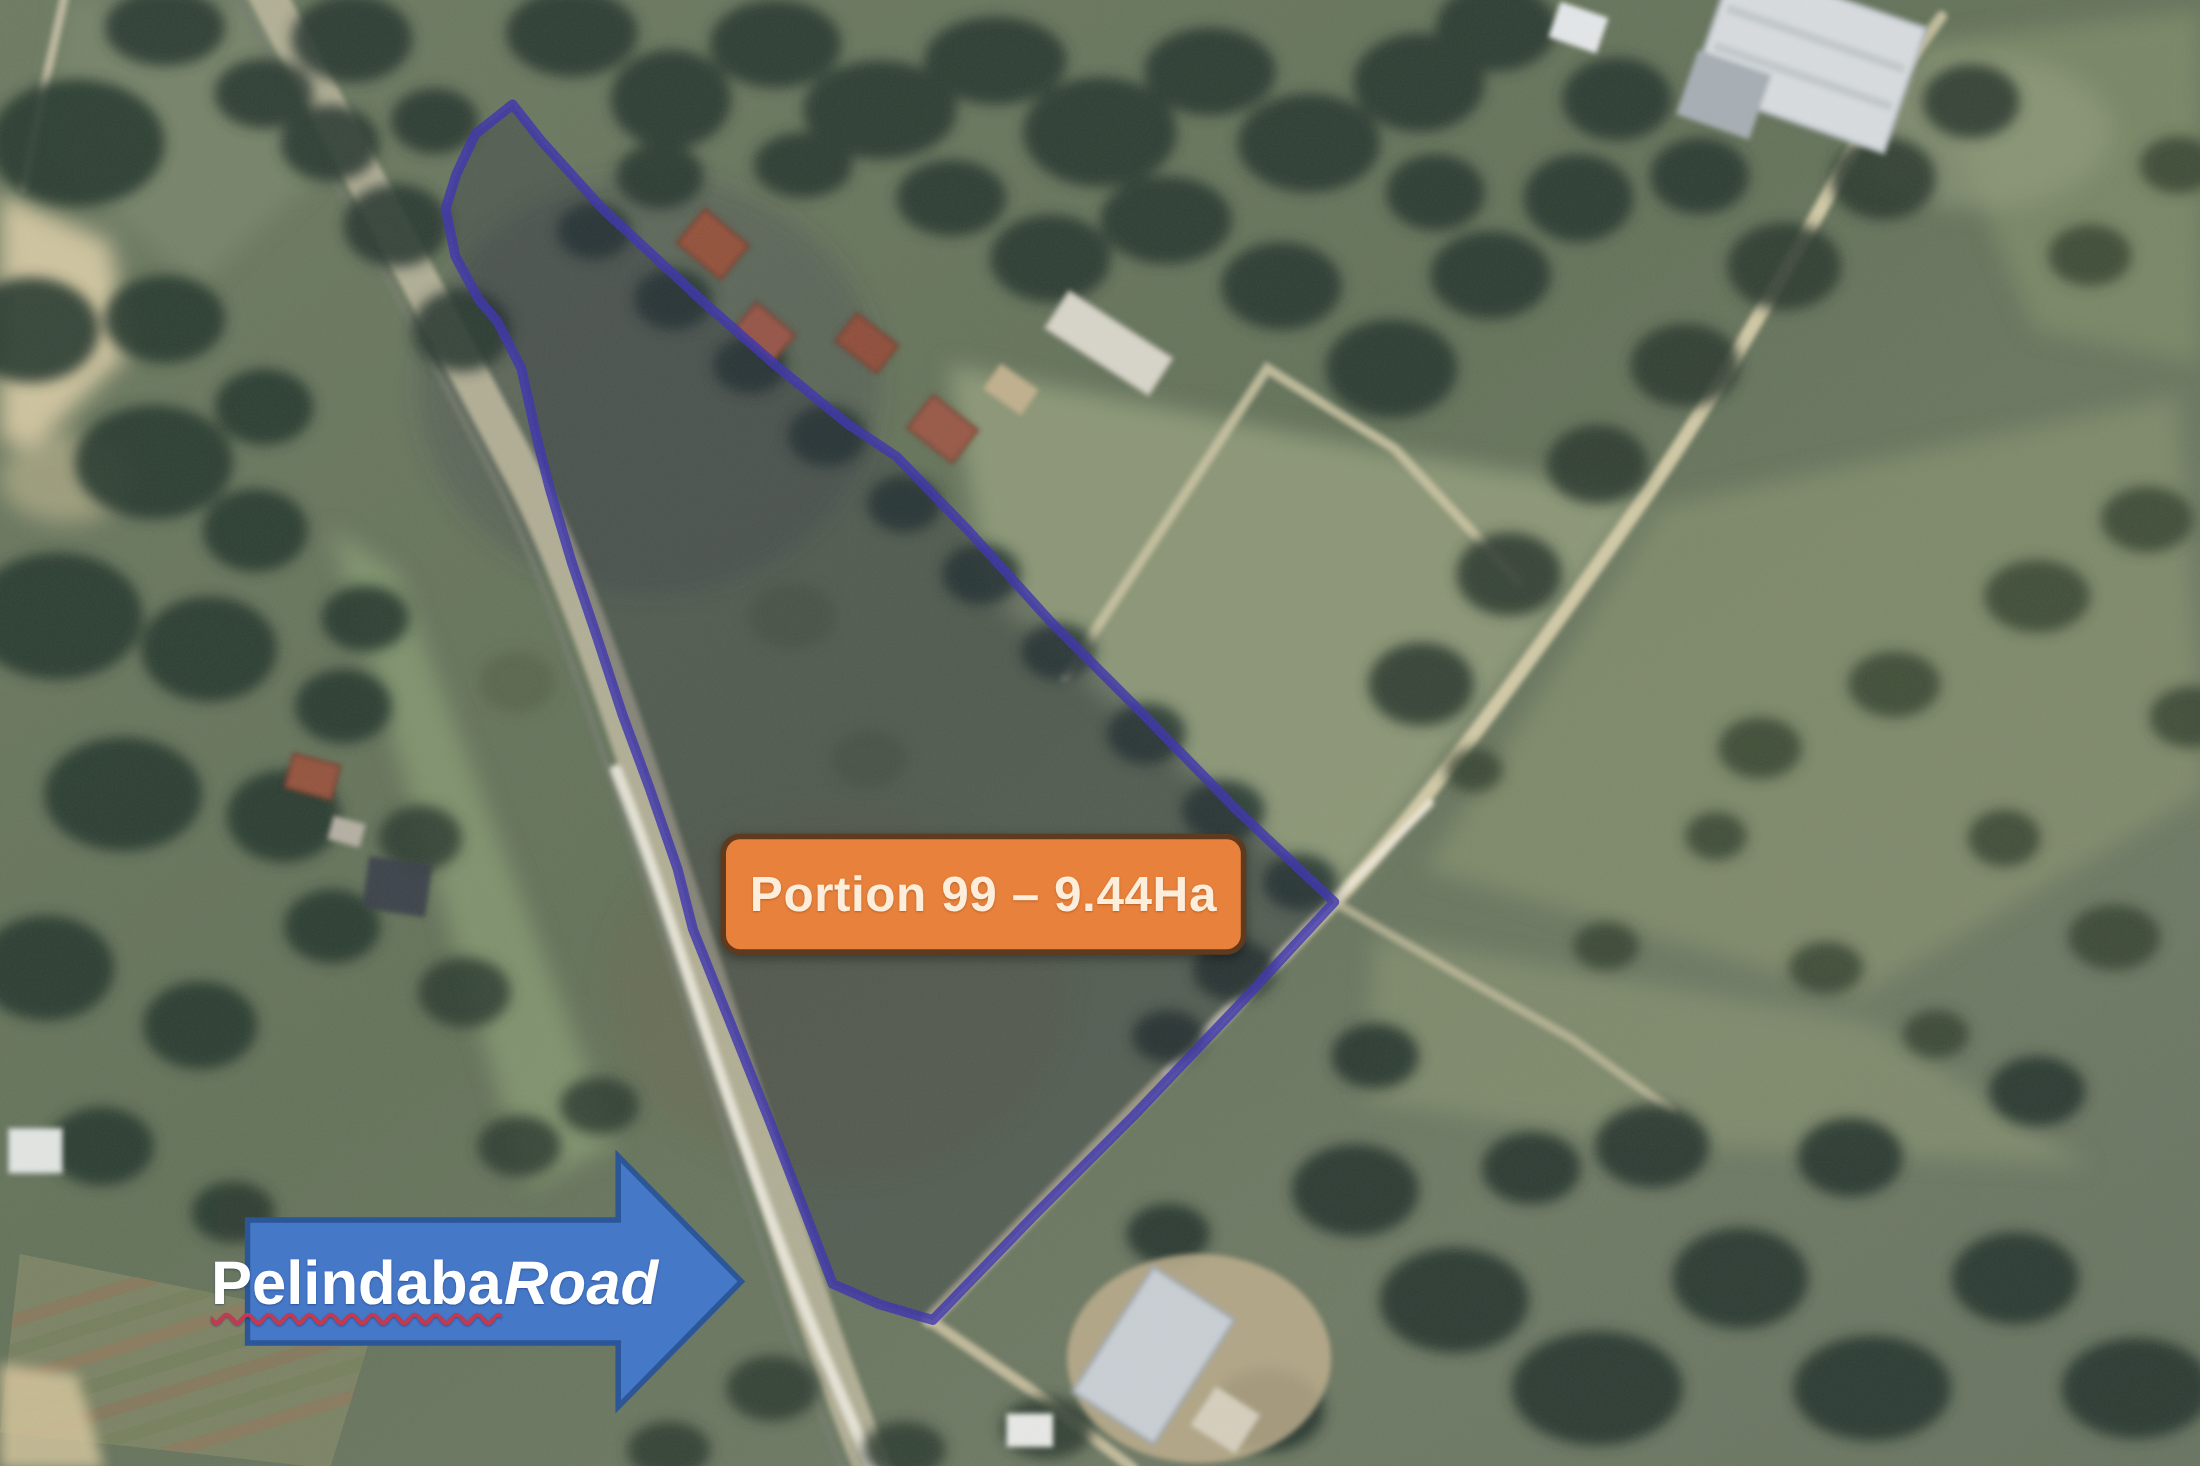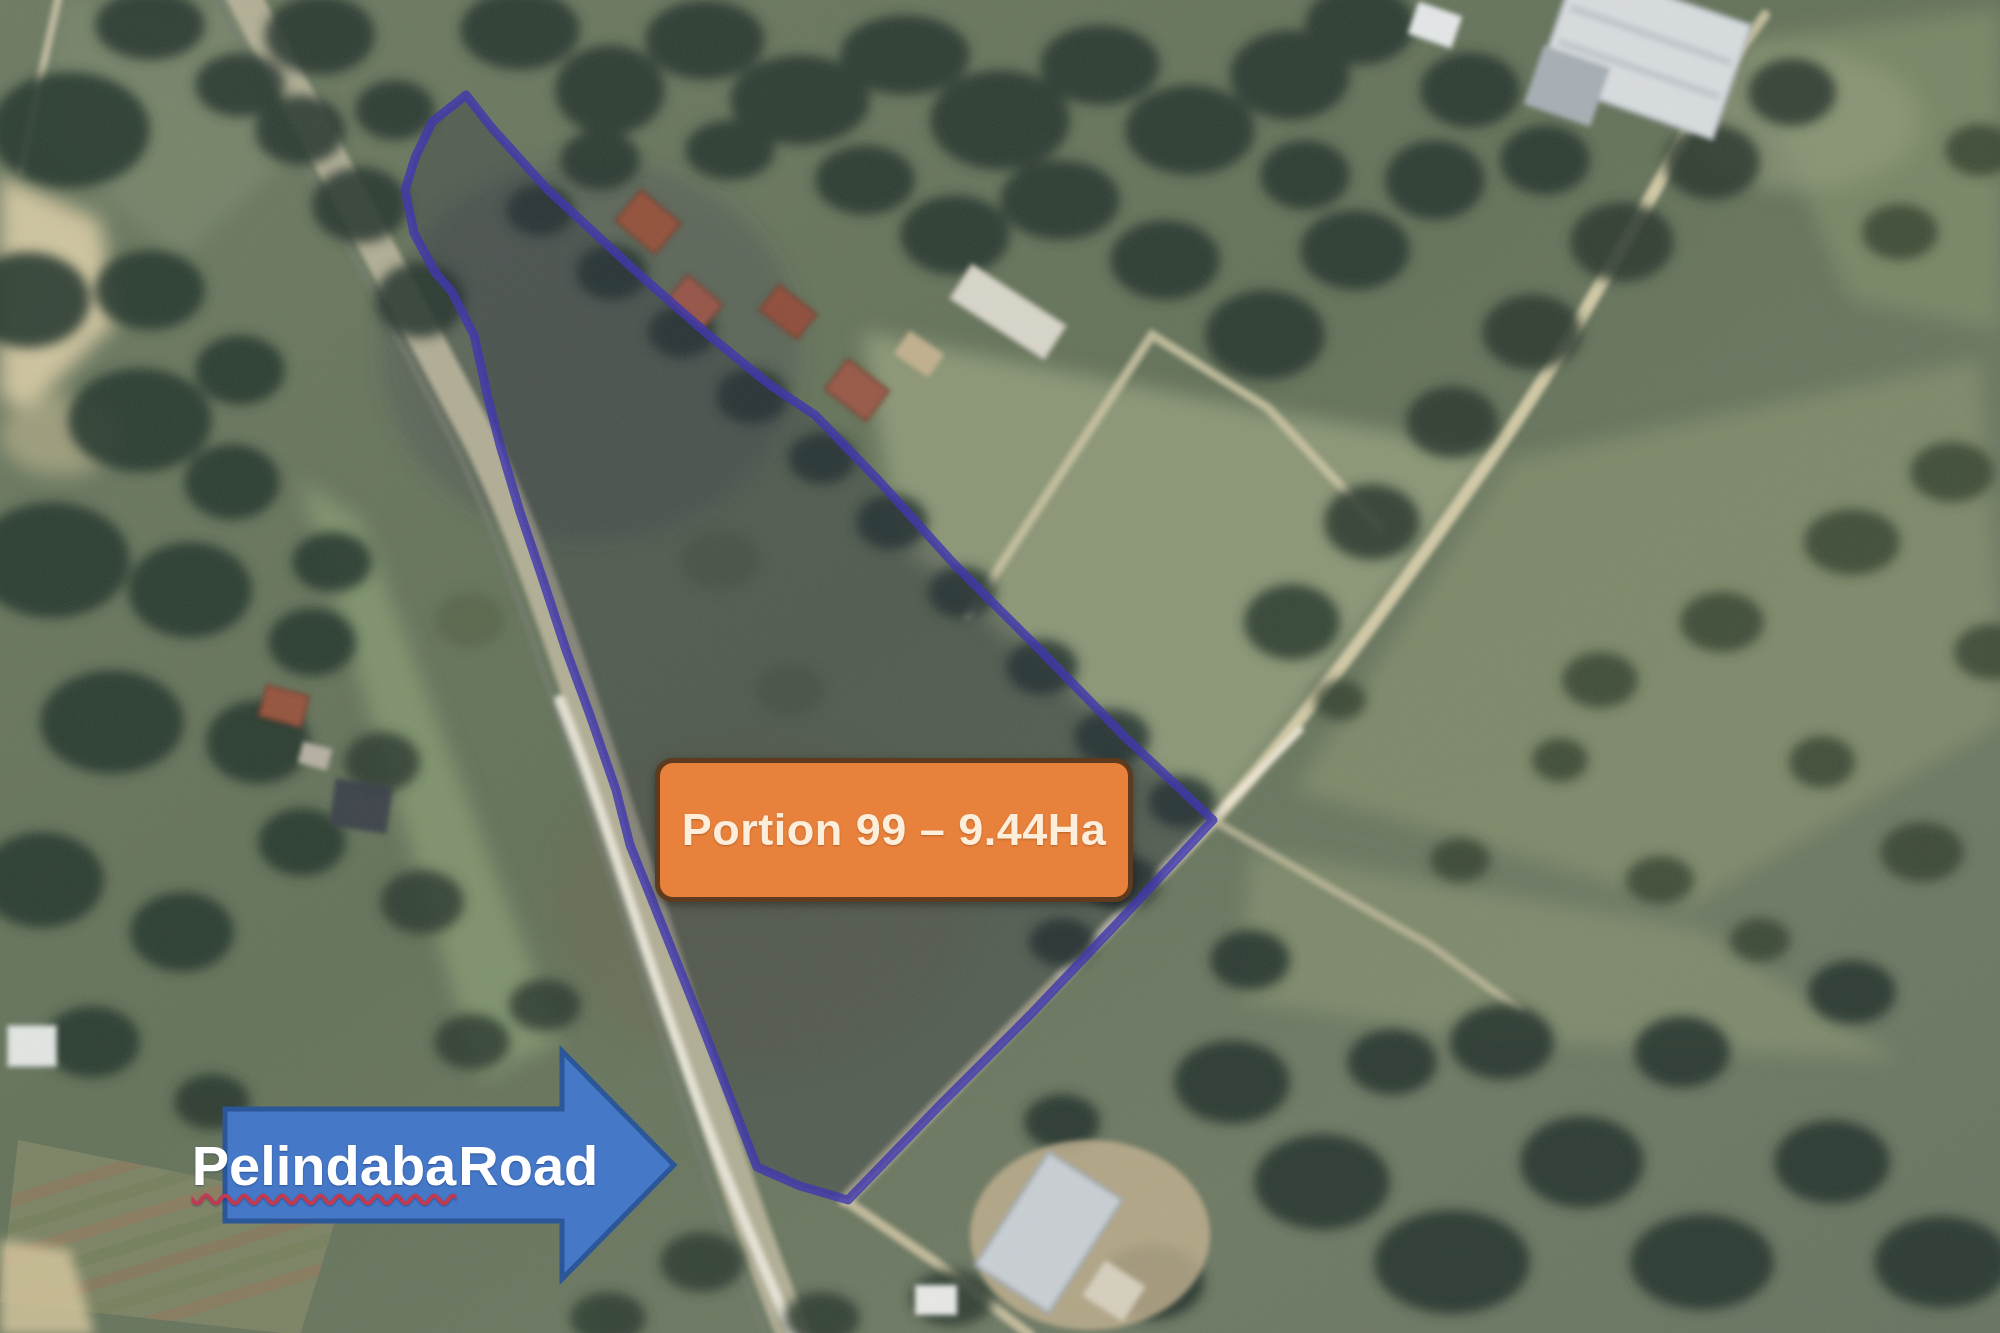--- a/index.html
+++ b/index.html
@@ -1,21 +1,21 @@
 <!DOCTYPE html>
 <html style="--portion-box-fill: #E8813B; --portion-box-border: #5E3A1E; --portion-box-text: #FDEEDC; --arrow-fill: #4678C8; --arrow-border: #2B5697; --arrow-text: #FFFFFF; --squiggle: #C03A52; --boundary: #3D35AD;"><head>
 <meta charset="utf-8">
 <style>
   html,body{margin:0;padding:0;background:#222;}
   .screen{position:relative;width:2000px;height:1333px;overflow:hidden;
           font-family:"Liberation Sans",sans-serif;background:#6d7963;}
   .screen svg{position:absolute;left:0;top:0;}
   
   .portion-label{
-    position:absolute;left:655px;top:758px;width:478px;height:144px;
+    position:absolute;left:655px;top:758px;width:478px;height:110px;
     box-sizing:border-box;border-radius:18px;
     background:var(--portion-box-fill,#E8813B);
     border:5px solid var(--portion-box-border,#5E3A1E);
     color:var(--portion-box-text,#FDEEDC);
     display:flex;align-items:center;justify-content:center;
     font-weight:bold;font-size:45px;letter-spacing:.5px;
     box-shadow:0 3px 10px rgba(0,0,0,.35);
     text-shadow:0 1px 2px rgba(90,40,0,.35);
   }
   
@@ -25,21 +25,21 @@
     position:absolute;left:6px;top:64px;width:334px;height:112px;
     display:flex;align-items:center;justify-content:center;
     color:var(--arrow-text,#FFFFFF);font-weight:bold;font-size:56px;white-space:nowrap;
     text-shadow:0 1px 2px rgba(0,30,80,.4);
   }
   .road-arrow .squig{
     text-decoration:underline;text-decoration-style:wavy;
     text-decoration-color:var(--squiggle,#C03A52);
     text-decoration-thickness:4px;text-underline-offset:9px;
   }
-  .road-arrow .rest{margin-left:2px;}
+  .road-arrow .rest{margin-left:2px;font-style:italic;}
 </style>
 </head>
 <body>
 
 <div class="screen">
 
   <svg width="2000" height="1333" viewBox="0 0 2000 1333">
     <defs>
       <filter id="soft" x="-40%" y="-40%" width="180%" height="180%">
           <feGaussianBlur stdDeviation="10"></feGaussianBlur>

